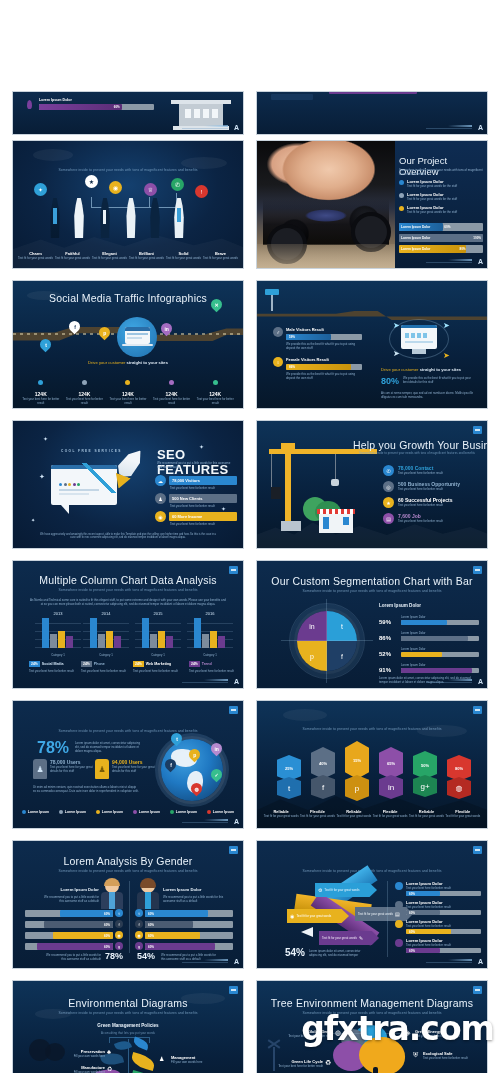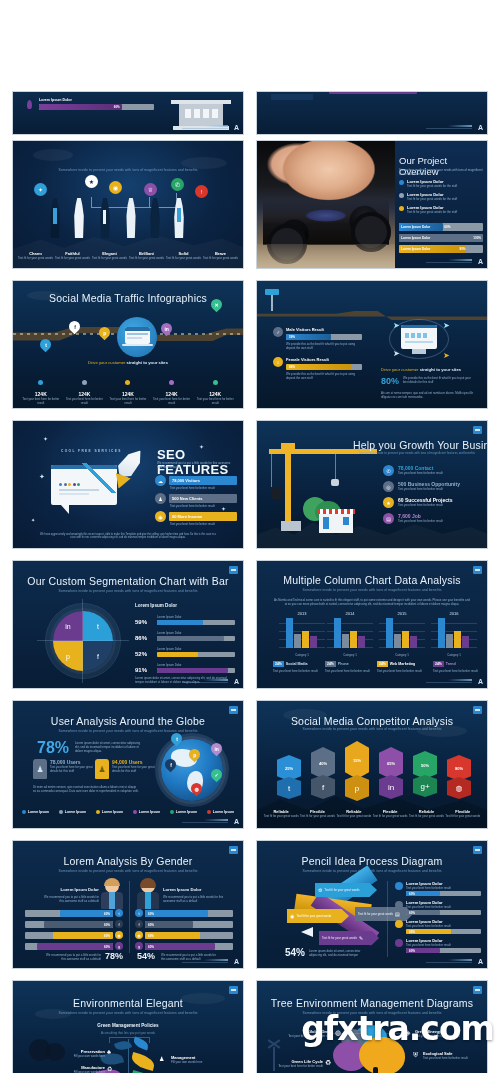--- a/index.html
+++ b/index.html
@@ -548,81 +548,20 @@
       <div style="width:11px;height:11px;border-radius:50%;background:#8d4fa8;display:flex;align-items:center;justify-content:center;color:#fff;font-size:5px;">▤</div>
       <div>
           <div style="font-size:5px;color:#b588cd;font-weight:bold;">7,600 Job</div>
         <div class="tinytxt">Text your best here for better result</div>
         </div>
     </div>
   </div>
 
   <div class="slide bg-dark">
     <div class="badge"></div>
-    <div class="ttl sm" style="top:14px;">Our Custom Segmentation Chart with Bar</div>
-    <div class="sub" style="top:28px;">Somewhere inside to present your needs with tons of magnificent features and benefits</div>
-
-    <div style="position:absolute;left:32px;top:42px;width:76px;height:76px;border-radius:50%;border:1px solid rgba(150,190,220,.18);"></div>
-    <div class="donut" style="left:40px;top:50px;width:60px;height:60px;">
-      <div class="q" style="left:0;top:0;background:#6b3b8f;">in</div>
-      <div class="q" style="right:0;top:0;background:#2a9fd8;">t</div>
-      <div class="q" style="left:0;bottom:0;background:#e8b21e;">p</div>
-      <div class="q" style="right:0;bottom:0;background:#1f3f66;">f</div>
-    </div>
-    <div style="position:absolute;left:24px;top:79px;width:92px;height:1px;background:rgba(150,190,220,.25);"></div>
-    <div style="position:absolute;left:69px;top:38px;width:1px;height:84px;background:rgba(150,190,220,.25);"></div>
-
-    <div style="position:absolute;left:122px;top:42px;font-size:4.6px;font-weight:bold;color:#eaf3fb;">Lorem Ipsum Dolor</div>
-
-    <div style="position:absolute;left:122px;top:54px;width:100px;">
-      <div class="tinytxt" style="margin-left:22px;">Lorem Ipsum Dolor</div>
-      <div style="display:flex;align-items:center;gap:3px;">
-        <div class="pct" style="font-size:6px;width:19px;">59%</div>
-        <div class="bartrack" style="flex:1;height:5px;">
-            <div class="barfill" style="width:59%;background:#2a87d0;"></div>
-          </div>
-      </div>
-    </div>
-    <div style="position:absolute;left:122px;top:70px;width:100px;">
-      <div class="tinytxt" style="margin-left:22px;">Lorem Ipsum Dolor</div>
-      <div style="display:flex;align-items:center;gap:3px;">
-        <div class="pct" style="font-size:6px;width:19px;">86%</div>
-        <div class="bartrack" style="flex:1;height:5px;">
-            <div class="barfill" style="width:86%;background:#5c6f86;"></div>
-          </div>
-      </div>
-    </div>
-    <div style="position:absolute;left:122px;top:86px;width:100px;">
-      <div class="tinytxt" style="margin-left:22px;">Lorem Ipsum Dolor</div>
-      <div style="display:flex;align-items:center;gap:3px;">
-        <div class="pct" style="font-size:6px;width:19px;">52%</div>
-        <div class="bartrack" style="flex:1;height:5px;">
-            <div class="barfill" style="width:52%;background:#e8b21e;"></div>
-          </div>
-      </div>
-    </div>
-    <div style="position:absolute;left:122px;top:102px;width:100px;">
-      <div class="tinytxt" style="margin-left:22px;">Lorem Ipsum Dolor</div>
-      <div style="display:flex;align-items:center;gap:3px;">
-        <div class="pct" style="font-size:6px;width:19px;">91%</div>
-        <div class="bartrack" style="flex:1;height:5px;">
-            <div class="barfill" style="width:91%;background:#6b3b8f;"></div>
-          </div>
-      </div>
-    </div>
-    <div class="tinytxt" style="position:absolute;left:122px;top:115px;width:92px;">Lorem ipsum dolor sit amet, consectetur adipiscing elit, sed do eiusmod tempor incididunt ut labore et dolore magna aliqua.</div>
-    <div class="foot">
-        <div class="fl"></div>
-        <div class="fl2"></div>
-        <div class="fa">A</div>
-      </div>
-  </div>
-
-  <div class="slide bg-dark">
-    <div class="badge"></div>
     <div class="ttl sm" style="top:13px;">Multiple Column Chart Data Analysis</div>
     <div class="sub" style="top:27px;">Somewhere inside to present your needs with tons of magnificent features and benefits</div>
     <div class="tinytxt" style="position:absolute;left:16px;right:16px;top:37px;text-align:center;">As Nomlo and Technical some core is suited to fit this elegant stuff, to put some extreme and design it with your own words. Please use your benefits and at so you can more please both at suited, consectetur adipiscing elit, sed do eiusmod tempor incididunt ut labore et dolore magna aliqua.</div>
 
     <div class="colgrp" style="left:22px;top:56px;">
       <div style="position:absolute;left:0;right:0;top:-6px;text-align:center;font-size:4px;color:#cfe3f5;">2013</div>
       <div class="axisline" style="top:6px;"></div>
         <div class="axisline" style="top:14px;"></div>
         <div class="axisline" style="top:22px;"></div>
         <div class="axisline" style="top:30px;"></div>
@@ -699,21 +638,81 @@
     </div>
     <div class="foot">
         <div class="fl"></div>
         <div class="fl2"></div>
         <div class="fa">A</div>
       </div>
   </div>
 
   <div class="slide bg-dark">
     <div class="badge"></div>
-    <div class="ttl sm" style="top:14px;">User Analysis Around the Globe</div>
+    <div class="ttl sm" style="top:14px;">Our Custom Segmentation Chart with Bar</div>
+    <div class="sub" style="top:28px;">Somewhere inside to present your needs with tons of magnificent features and benefits</div>
+
+    <div style="position:absolute;left:32px;top:42px;width:76px;height:76px;border-radius:50%;border:1px solid rgba(150,190,220,.18);"></div>
+    <div class="donut" style="left:40px;top:50px;width:60px;height:60px;">
+      <div class="q" style="left:0;top:0;background:#6b3b8f;">in</div>
+      <div class="q" style="right:0;top:0;background:#2a9fd8;">t</div>
+      <div class="q" style="left:0;bottom:0;background:#e8b21e;">p</div>
+      <div class="q" style="right:0;bottom:0;background:#1f3f66;">f</div>
+    </div>
+    <div style="position:absolute;left:24px;top:79px;width:92px;height:1px;background:rgba(150,190,220,.25);"></div>
+    <div style="position:absolute;left:69px;top:38px;width:1px;height:84px;background:rgba(150,190,220,.25);"></div>
+
+    <div style="position:absolute;left:122px;top:42px;font-size:4.6px;font-weight:bold;color:#eaf3fb;">Lorem Ipsum Dolor</div>
+
+    <div style="position:absolute;left:122px;top:54px;width:100px;">
+      <div class="tinytxt" style="margin-left:22px;">Lorem Ipsum Dolor</div>
+      <div style="display:flex;align-items:center;gap:3px;">
+        <div class="pct" style="font-size:6px;width:19px;">59%</div>
+        <div class="bartrack" style="flex:1;height:5px;">
+            <div class="barfill" style="width:59%;background:#2a87d0;"></div>
+          </div>
+      </div>
+    </div>
+    <div style="position:absolute;left:122px;top:70px;width:100px;">
+      <div class="tinytxt" style="margin-left:22px;">Lorem Ipsum Dolor</div>
+      <div style="display:flex;align-items:center;gap:3px;">
+        <div class="pct" style="font-size:6px;width:19px;">86%</div>
+        <div class="bartrack" style="flex:1;height:5px;">
+            <div class="barfill" style="width:86%;background:#5c6f86;"></div>
+          </div>
+      </div>
+    </div>
+    <div style="position:absolute;left:122px;top:86px;width:100px;">
+      <div class="tinytxt" style="margin-left:22px;">Lorem Ipsum Dolor</div>
+      <div style="display:flex;align-items:center;gap:3px;">
+        <div class="pct" style="font-size:6px;width:19px;">52%</div>
+        <div class="bartrack" style="flex:1;height:5px;">
+            <div class="barfill" style="width:52%;background:#e8b21e;"></div>
+          </div>
+      </div>
+    </div>
+    <div style="position:absolute;left:122px;top:102px;width:100px;">
+      <div class="tinytxt" style="margin-left:22px;">Lorem Ipsum Dolor</div>
+      <div style="display:flex;align-items:center;gap:3px;">
+        <div class="pct" style="font-size:6px;width:19px;">91%</div>
+        <div class="bartrack" style="flex:1;height:5px;">
+            <div class="barfill" style="width:91%;background:#6b3b8f;"></div>
+          </div>
+      </div>
+    </div>
+    <div class="tinytxt" style="position:absolute;left:122px;top:115px;width:92px;">Lorem ipsum dolor sit amet, consectetur adipiscing elit, sed do eiusmod tempor incididunt ut labore et dolore magna aliqua.</div>
+    <div class="foot">
+        <div class="fl"></div>
+        <div class="fl2"></div>
+        <div class="fa">A</div>
+      </div>
+  </div>
+
+  <div class="slide bg-dark">
+    <div class="badge"></div>
     <div class="sub" style="top:28px;">Somewhere inside to present your needs with tons of magnificent features and benefits</div>
 
     <div style="position:absolute;left:24px;top:38px;font-size:16px;font-weight:bold;color:#3fa8e5;">78%</div>
     <div class="tinytxt" style="position:absolute;left:62px;top:40px;width:70px;">Lorem ipsum dolor sit amet, consectetur adipiscing elit, sed do eiusmod tempor incididunt ut labore et dolore magna aliqua.</div>
 
     <div style="position:absolute;left:20px;top:58px;display:flex;gap:3px;align-items:flex-start;">
       <div style="width:14px;height:20px;background:#5c6f86;border-radius:3px 3px 1px 1px;display:flex;align-items:center;justify-content:center;color:#cfe3f5;font-size:8px;">♟</div>
       <div>
           <div style="font-size:5px;font-weight:bold;color:#8fb0ce;">78,000 Users</div>
            <div class="tinytxt" style="width:44px;">Text your best here for your great details for this stuff</div>
@@ -782,21 +781,20 @@
         <div class="fa">A</div>
       </div>
   </div>
 
   <div class="slide bg-night">
     <div class="badge"></div>
     <div style="position:absolute;left:26px;top:8px;width:44px;height:12px;background:rgba(255,255,255,.05);border-radius:50%;"></div>
     <div style="position:absolute;right:20px;top:24px;width:50px;height:12px;background:rgba(255,255,255,.05);border-radius:50%;"></div>
     <div style="position:absolute;left:0;bottom:0;width:232px;height:40px;background:rgba(0,0,0,.18);
        clip-path:polygon(0 55%,10% 28%,22% 55%,34% 20%,46% 52%,60% 24%,74% 54%,88% 30%,100% 56%,100% 100%,0 100%);"></div>
-    <div class="ttl sm" style="top:14px;">Social Media Competitor Analysis</div>
     <div class="sub" style="top:26px;">Somewhere inside to present your needs with tons of magnificent features and benefits</div>
 
     <div class="hexcol" style="left:20px;top:54px;">
       <div class="htop" style="height:26px;background:#2a8fd4;">25%</div>
       <div class="hbot" style="height:22px;background:#1f6fae;margin-top:-4px;">t</div>
     </div>
     <div class="hexcol" style="left:54px;top:46px;">
       <div class="htop" style="height:32px;background:#5c6f86;">40%</div>
       <div class="hbot" style="height:24px;background:#45566b;margin-top:-4px;">f</div>
     </div>
@@ -933,21 +931,20 @@
     <div class="tinytxt" style="position:absolute;left:148px;top:112px;width:58px;">We recommend you to put a little words for this awesome stuff as a default</div>
     <div class="foot">
         <div class="fl"></div>
         <div class="fl2"></div>
         <div class="fa">A</div>
       </div>
   </div>
 
   <div class="slide bg-dark">
     <div class="badge"></div>
-    <div class="ttl sm" style="top:14px;">Pencil Idea Process Diagram</div>
     <div class="sub" style="top:28px;">Somewhere inside to present your needs with tons of magnificent features and benefits</div>
 
     <div class="pencil" style="left:46px;top:44px;width:76px;height:18px;background:linear-gradient(180deg,#3fb0e8,#1f7cba);transform:rotate(-34deg);"></div>
     <div class="pencil" style="left:38px;top:58px;width:76px;height:16px;background:linear-gradient(180deg,#f0b429,#c9930b);transform:rotate(8deg);"></div>
     <div class="pencil" style="left:52px;top:70px;width:72px;height:16px;background:linear-gradient(180deg,#8d4fa8,#5b2d77);transform:rotate(34deg);"></div>
     <div style="position:absolute;left:44px;top:86px;width:12px;height:10px;background:#eef3f7;clip-path:polygon(0 50%,100% 0,100% 100%);"></div>
 
     <div class="arrowtag" style="left:58px;top:42px;width:62px;height:14px;background:#2a9fd8;display:flex;align-items:center;gap:2px;padding-left:3px;">
       <span style="color:#fff;font-size:5px;">⚙</span>
       <span class="tinytxt" style="color:#eaf7ff;">Text fit for your great words</span>
@@ -1022,21 +1019,21 @@
 
   <div class="slide bg-night">
     <div class="badge"></div>
     <div style="position:absolute;left:22px;top:28px;width:36px;height:10px;background:rgba(255,255,255,.05);border-radius:50%;"></div>
     <div style="position:absolute;right:18px;top:12px;width:44px;height:11px;background:rgba(255,255,255,.05);border-radius:50%;"></div>
     <div style="position:absolute;left:0;bottom:0;width:232px;height:44px;background:rgba(0,0,0,.22);
        clip-path:polygon(0 50%,12% 30%,24% 54%,38% 26%,52% 52%,66% 28%,80% 54%,92% 34%,100% 52%,100% 100%,0 100%);"></div>
     <div style="position:absolute;left:16px;top:58px;width:22px;height:22px;border-radius:50%;background:rgba(10,22,40,.8);"></div>
     <div style="position:absolute;left:32px;top:62px;width:20px;height:18px;border-radius:50%;background:rgba(10,22,40,.8);"></div>
 
-    <div class="ttl sm" style="top:16px;">Environmental Elegant</div>
+    <div class="ttl sm" style="top:16px;">Environmental Diagrams</div>
     <div class="sub" style="top:30px;">Somewhere inside to present your needs with tons of magnificent features and benefits</div>
 
     <div style="position:absolute;left:0;right:0;top:42px;text-align:center;font-size:4.6px;font-weight:bold;color:#eaf3fb;">Green Management Policies</div>
     <div class="sub" style="top:50px;font-size:2.8px;">A consulting that lets you put your words</div>
 
     <div class="stem" style="left:115px;top:58px;height:54px;"></div>
     <div style="position:absolute;left:96px;top:56px;width:40px;height:1px;background:#2e5d86;"></div>
     <div style="position:absolute;left:96px;top:56px;width:1px;height:6px;background:#2e5d86;"></div>
     <div style="position:absolute;left:136px;top:56px;width:1px;height:6px;background:#2e5d86;"></div>
 

